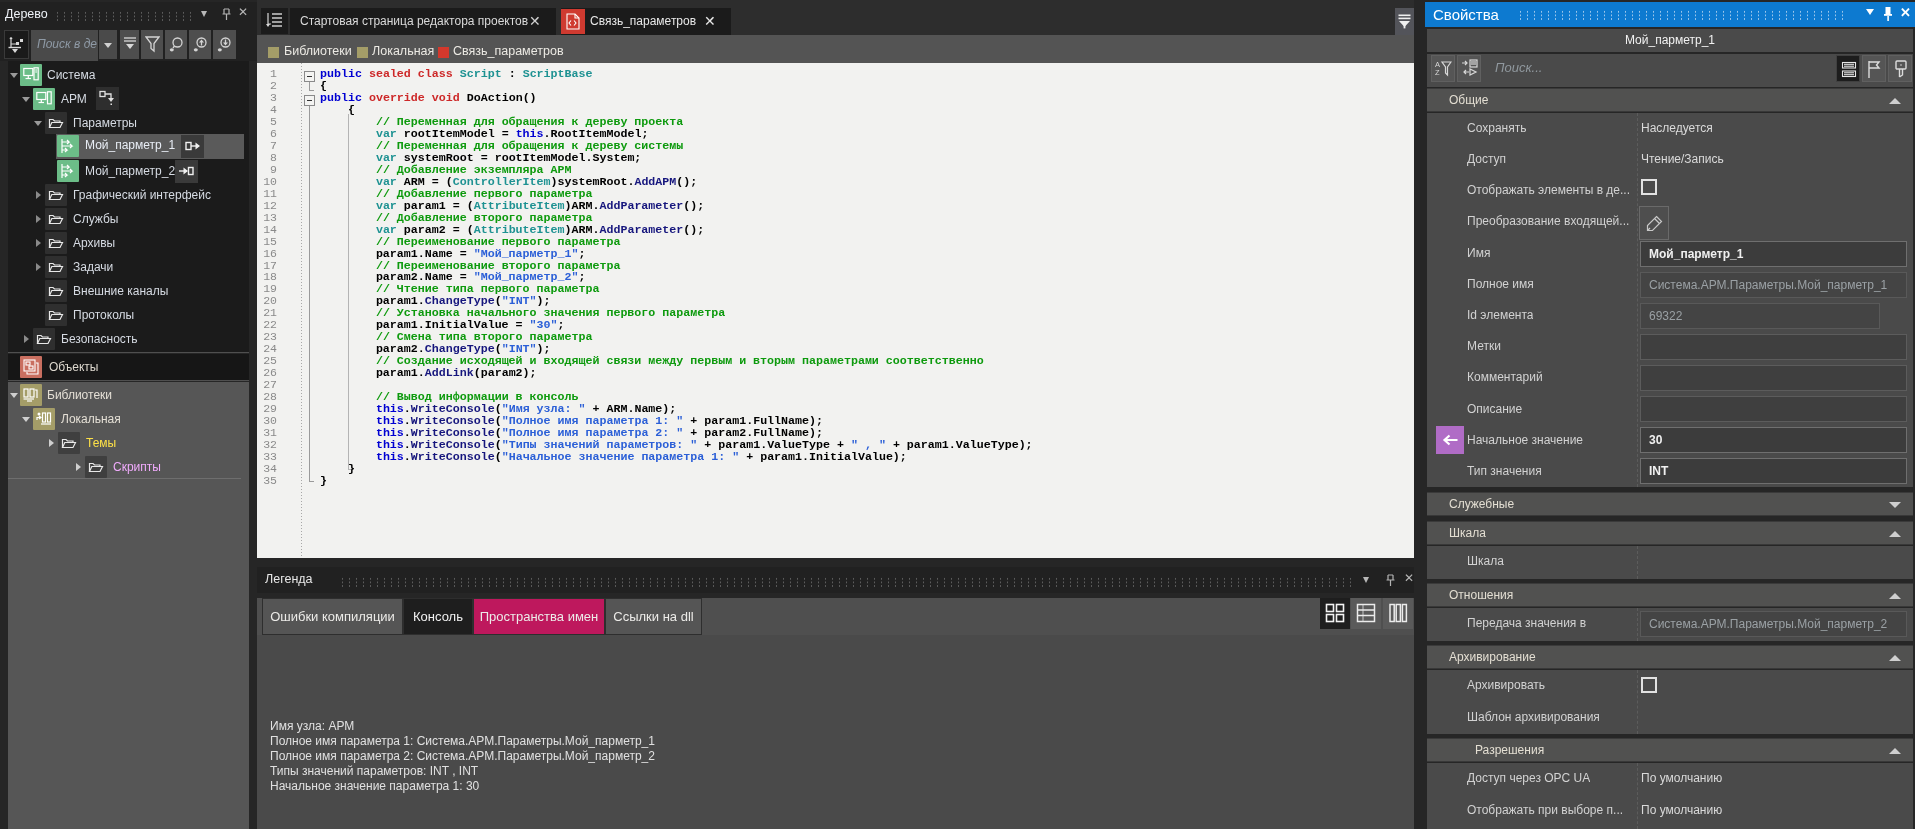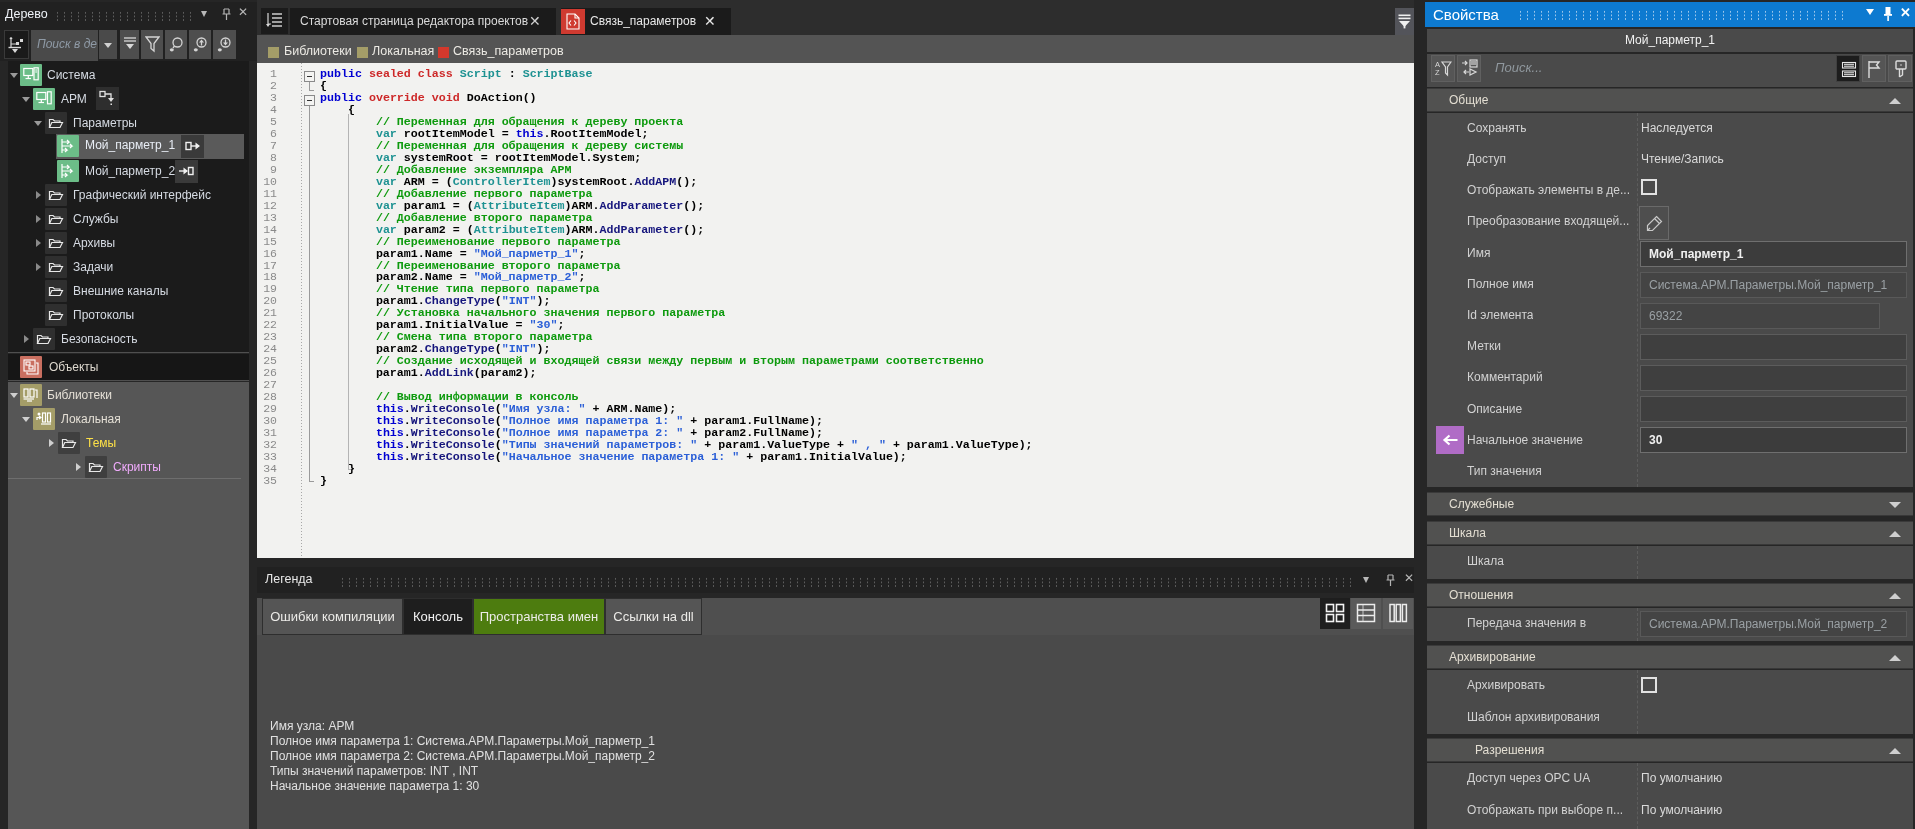--- a/index.html
+++ b/index.html
@@ -443,21 +443,21 @@
       <div class="abs dots" style="left:82px;top:10px;width:1018px;"></div>
       <div class="abs ticon" style="left:1106px;top:5px;">▾</div>
       <div class="abs" style="left:1128px;top:7px;"><svg width="11" height="13" viewBox="0 0 11 13" fill="none" stroke="#b4b4b4" stroke-width="1.3">
             <path d="M3 1 L8 1 M3 1 L3 6 M8 1 L8 6 M1.5 6 L9.5 6 M5.5 6 L5.5 12" stroke-width="1.2"></path>
           </svg></div>
       <div class="abs ticon" style="left:1147px;top:4px;">✕</div>
     </div>
     <div class="abs" style="left:0;top:31px;width:1157px;height:37px;background:#4f4f4f;">
       <div class="abs" style="left:5px;top:0;width:141px;height:37px;background:#555555;border:1px solid #2e2e2e;color:#ecebe8;text-align:center;line-height:35px;">Ошибки компиляции</div>
       <div class="abs" style="left:146px;top:0;width:70px;height:37px;background:#1e1e1e;border:1px solid #2e2e2e;color:#f0f0f0;text-align:center;line-height:35px;">Консоль</div>
-      <div class="abs" style="left:216px;top:0;width:132px;height:37px;background:#4d7c0f;border:1px solid #2e2e2e;color:#ecebe8;text-align:center;line-height:35px;">Пространства имен</div>
+      <div class="abs" style="left:216px;top:0;width:132px;height:37px;background:#be185d;border:1px solid #2e2e2e;color:#ecebe8;text-align:center;line-height:35px;">Пространства имен</div>
       <div class="abs" style="left:348px;top:0;width:97px;height:37px;background:#555555;border:1px solid #2e2e2e;color:#ecebe8;text-align:center;line-height:35px;">Ссылки на dll</div>
       <div class="abs" style="left:1063px;top:0px;width:30px;height:31px;background:#1e1e1e;">
         <svg style="position:absolute;left:5px;top:5px;" width="20" height="20" viewBox="0 0 20 20" fill="none" stroke="#f2f2f2" stroke-width="1.6">
             <rect x="1.5" y="1.5" width="7" height="7"></rect>
             <rect x="11.5" y="1.5" width="7" height="7"></rect>
             <rect x="1.5" y="11.5" width="7" height="7"></rect>
             <rect x="11.5" y="11.5" width="7" height="7"></rect>
           </svg>
       </div>
       <div class="abs" style="left:1094px;top:0px;width:30px;height:31px;background:#5a5a5a;">
@@ -574,20 +574,21 @@
     <div class="slabel" style="top:289px;">Описание</div>
     <div class="inp emp" style="left:213px;top:283px;width:267px;"></div>
     <div class="abs" style="left:9px;top:313px;width:28px;height:28px;background:#b06cc6;">
       <svg style="position:absolute;left:5px;top:7px;" width="18" height="14" viewBox="0 0 18 14">
           <path d="M16.5 7 L4 7 M8.5 2.5 L3.5 7 L8.5 11.5" stroke="#fff" stroke-width="2.2" fill="none"></path>
         </svg>
     </div>
     <div class="slabel" style="top:320px;">Начальное значение</div>
     <div class="inp" style="left:213px;top:314px;width:267px;font-weight:bold;">30</div>
     <div class="slabel" style="top:351px;">Тип значения</div>
+    <div class="inp" style="left:213px;top:345px;width:267px;font-weight:bold;">INT</div>
   </div>
 
   <div class="sechdr" style="top:492px;left:2px;width:486px;">
       <span style="position:absolute;left:22px;">Служебные</span>
       <div class="dnarr"></div>
     </div>
 
   <div class="sechdr" style="top:521px;left:2px;width:486px;">
       <span style="position:absolute;left:22px;">Шкала</span>
       <div class="uparr"></div>

